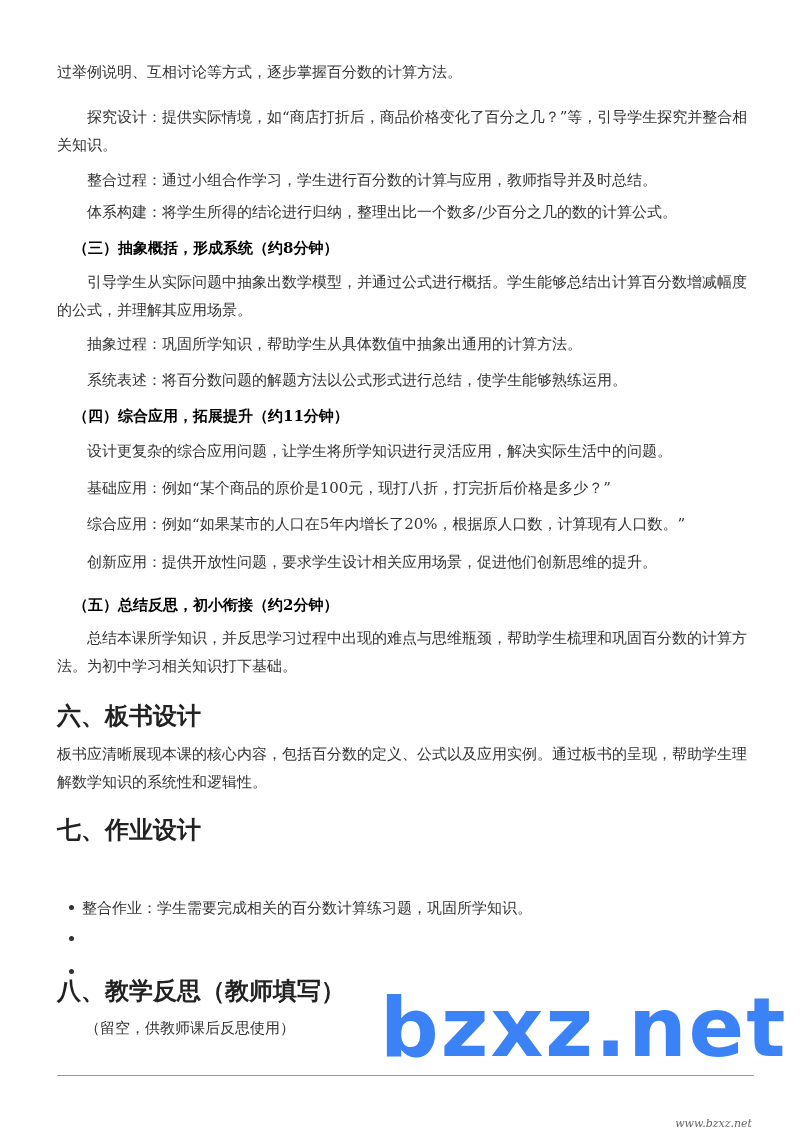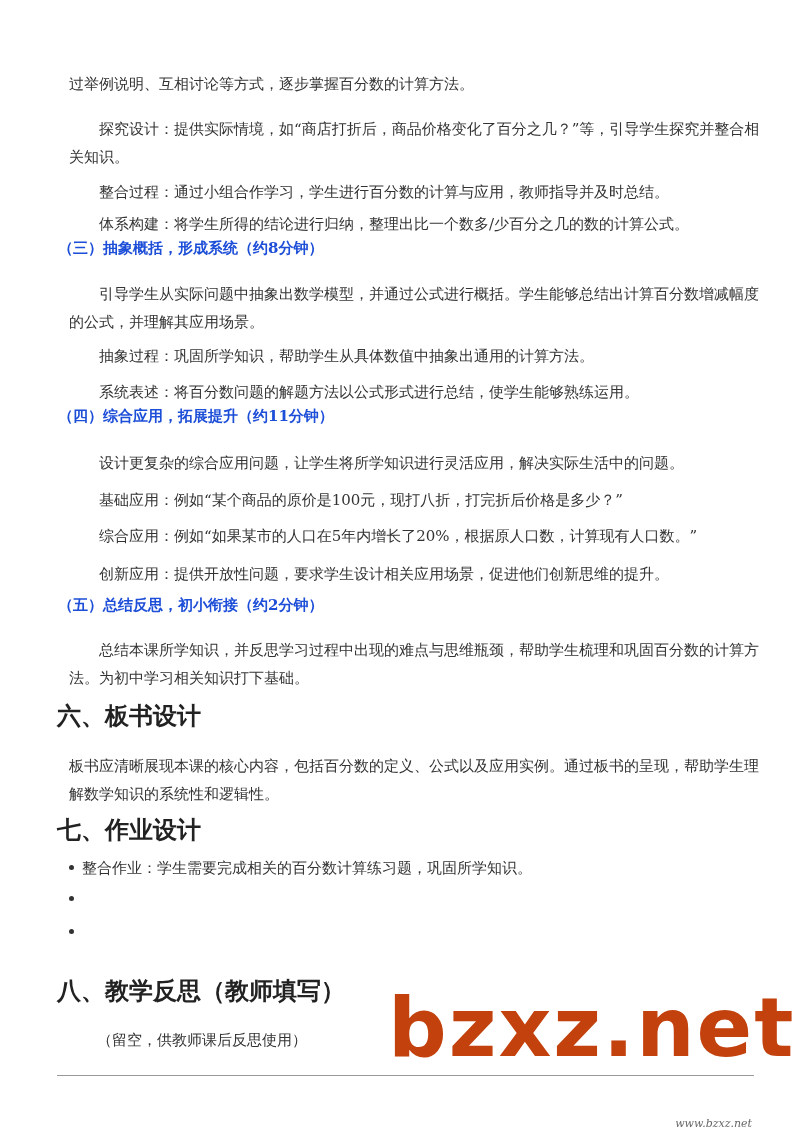--- a/index.html
+++ b/index.html
@@ -1,30 +1,30 @@
 <!DOCTYPE html>
 <html><head>
 <meta charset="utf-8">
 <style>
   html, body { margin: 0; padding: 0; background: #ffffff; }
   body { width: 800px; height: 1130px; position: relative; overflow: hidden;
          font-family: "DejaVu Serif", "Liberation Serif", serif; color: #333333; }
   .page { position: absolute; left: 57px; top: 0; width: 695px; }
-  .p { position: absolute; left: 0; width: 695px; font-size: 15px; line-height: 28px; margin: 12px; }
+  .p { position: absolute; left: 0; width: 695px; font-size: 15px; line-height: 28px; margin: 0; }
   .indent { text-indent: 30px; }
-  .sub { position: absolute; left: 1px; font-size: 15px; font-weight: bold; color: #1d4ed8; line-height: 24px; }
+  .sub { position: absolute; left: 16px; font-size: 15px; font-weight: bold; color: #000000; line-height: 24px; }
   .h2 { position: absolute; left: 0; font-size: 24px; font-weight: bold; color: #222;
         font-family: "DejaVu Sans", "Liberation Sans", sans-serif; line-height: 28px; }
-  .bullet { position: absolute; left: 12px; font-size: 15px; line-height: 24px; }
+  .bullet { position: absolute; left: 12px; font-size: 15px; line-height: 24px; margin-top: 40px; }
   .bullet .dot { display: inline-block; width: 5px; height: 5px; border-radius: 50%; background: #333;
                  margin-right: 8px; vertical-align: middle; position: relative; top: -2px; }
   .rule { position: absolute; left: 57px; width: 697px; top: 1075px; height: 1px; background: #999; }
   .footer { position: absolute; right: 48px; top: 1117px; font-size: 11px; font-style: italic; color: #666;
             font-family: "DejaVu Serif", serif; }
-  .watermark { position: absolute; left: 388px; top: 980px; font-size: 82px; font-weight: bold; color: #c2410c;
+  .watermark { position: absolute; left: 380px; top: 980px; font-size: 82px; font-weight: bold; color: #3b82f6;
                font-family: "DejaVu Sans", "Liberation Sans", sans-serif; letter-spacing: 2px; z-index: 0; text-align: center; }
   .z { z-index: 1; }
 </style>
 </head>
 <body>
 
 <div class="watermark">bzxz.net</div>
 
 <div class="page z">
   <p class="p" style="top:58px">过举例说明、互相讨论等方式，逐步掌握百分数的计算方法。</p>

